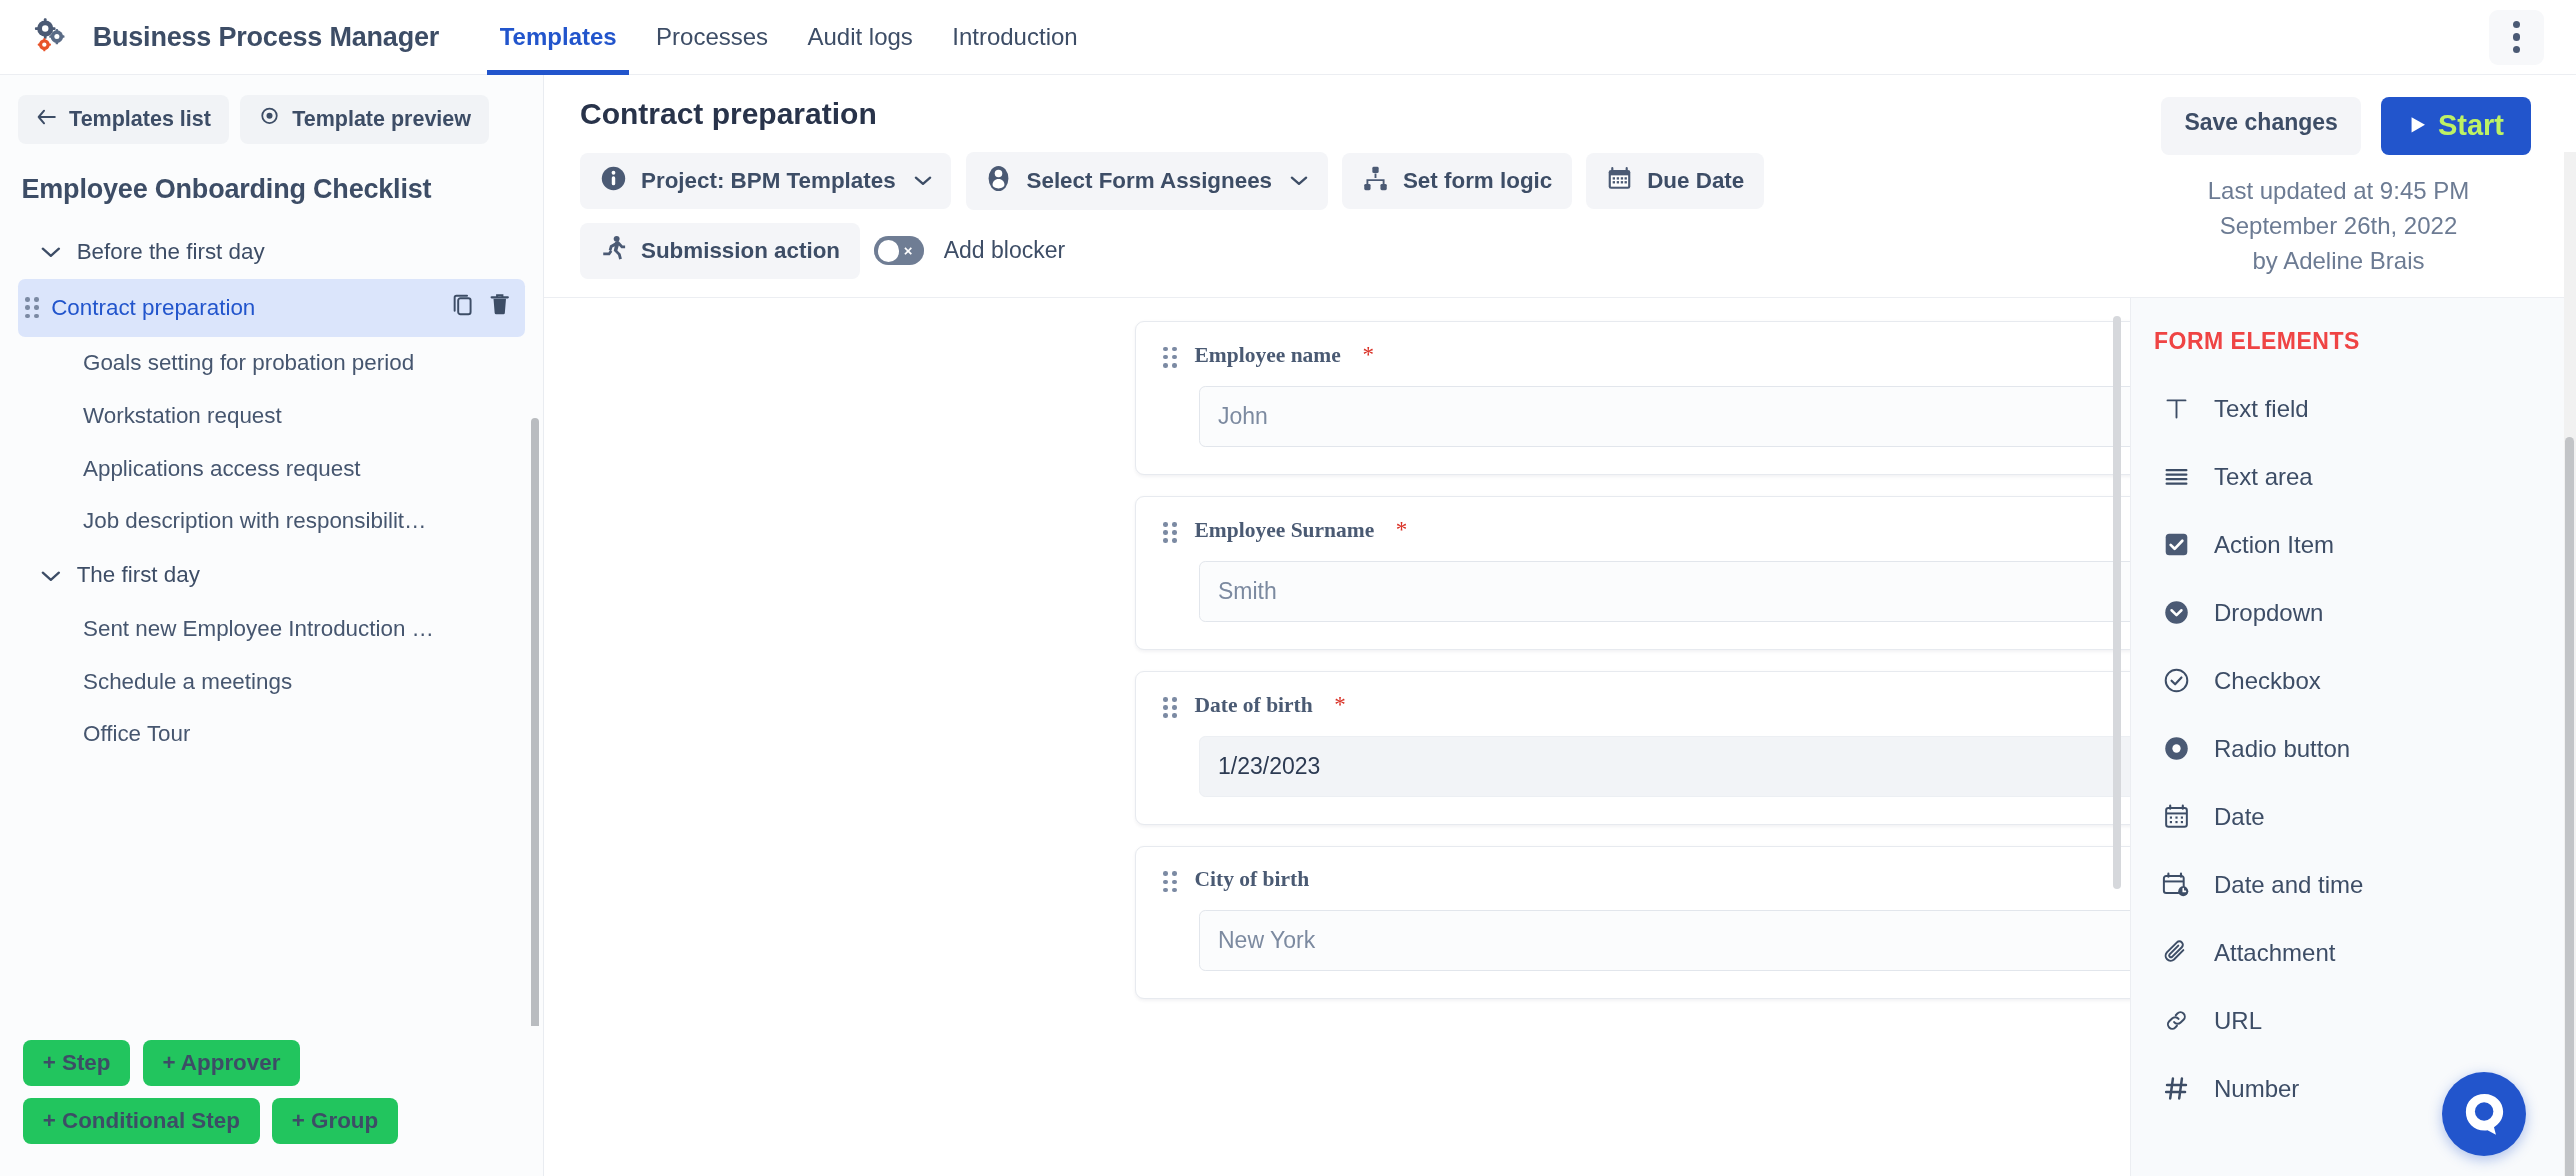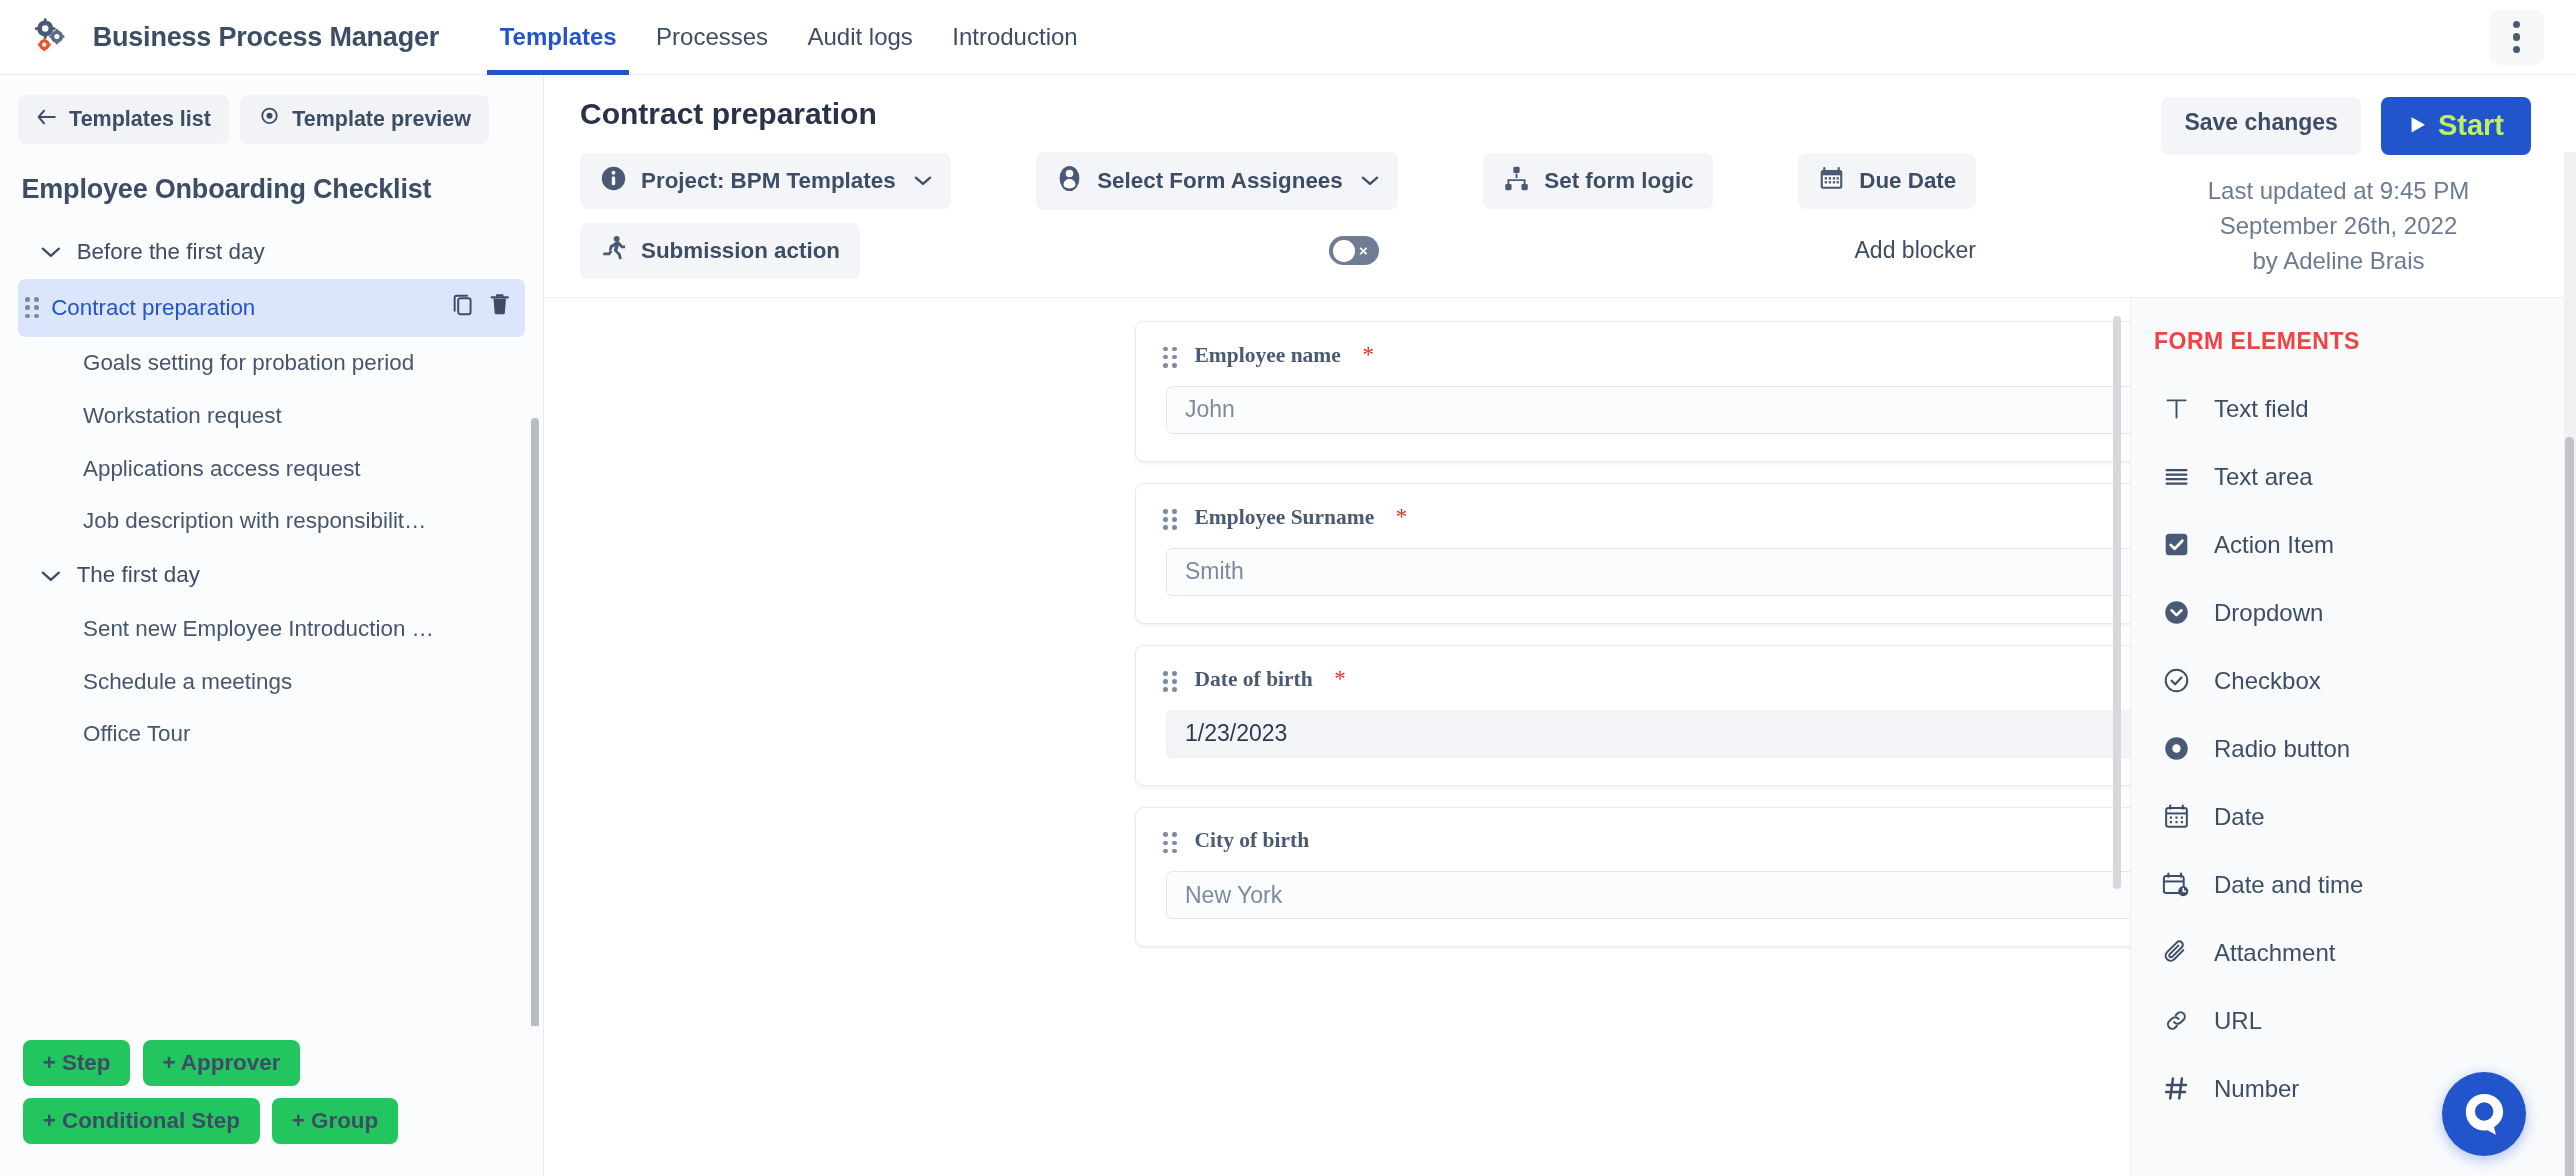--- a/index.html
+++ b/index.html
@@ -92,21 +92,21 @@
   .sb-scrollbar {
     position: absolute; right: 3.6px; top: 204px; width: 8px; height: 745px;
     background: #b9bcc0; border-radius: 5.4px;
   }
 
   
   .main { flex: 1; display: flex; flex-direction: column; min-width: 0; background: #ffffff; position: relative; }
   .main-header { padding: 21.5px 36px 18px 36px; position: relative; }
   .page-title { font-size: 30px; font-weight: bold; color: #28334a; margin-bottom: 21.5px; }
   .toolbar-rows { display: flex; flex-direction: column; gap: 12.5px; max-width: 1396px; }
-  .toolbar-row { display: flex; align-items: center; gap: 14.3px; flex-wrap: nowrap; justify-content: space-between; }
+  .toolbar-row { display: flex; align-items: center; gap: 14.3px; flex-wrap: nowrap; }
   .tb-btn {
     background: #f4f5f8; border-radius: 8px; padding: 11.6px 19.7px;
     font-size: 22.4px; font-weight: bold; color: #3d4d66;
     display: flex; align-items: center; gap: 14.3px; cursor: pointer; white-space: nowrap;
   }
   .tb-btn .caret { font-size: 17px; margin-left: 3.6px; }
   .toggle {
     width: 50px; height: 29px; border-radius: 14.3px; background: #6f7d94;
     display: flex; align-items: center; padding: 0 3.6px; cursor: pointer; position: relative; flex: none;
   }
@@ -138,22 +138,22 @@
     background: #ffffff; border: 1.8px solid #e7eaef; border-radius: 9px;
     box-shadow: 0 1.8px 3.6px rgba(30,40,60,0.06);
     padding: 19.7px 27px 27px 27px;
     position: relative;
   }
   .form-card .card-head { display: flex; align-items: flex-end; gap: 18px; margin-bottom: 18px; font-family: Liberation Serif, serif; }
   .field-label { font-size: 21.5px; font-weight: bold; color: #4a5a73; }
   .req { color: #d93025; font-size: 23px; margin-left: 3.6px; }
   .field-input {
     border: 1.8px solid #e2e6ec; border-radius: 6.3px; background: #fbfcfd;
-    height: 48px; display: flex; align-items: center; padding: 0 18px;
-    font-size: 23px; color: #7c8aa0; margin-left: 3px; margin-right: 5.4px;
+    height: 61px; display: flex; align-items: center; padding: 0 18px;
+    font-size: 23px; color: #7c8aa0; margin-left: 36px; margin-right: 5.4px;
   }
   .field-input.filled { background: #f2f4f7; color: #2c3a52; justify-content: space-between; border-color: #eceff3; }
   .form-scrollbar {
     position: absolute; right: 9px; top: 18px; width: 8px; height: 573px;
     background: #d6d8dc; border-radius: 5.4px;
   }
 
   
   .right-panel {
     width: 446px; min-width: 446px; background: #f8fafc;

